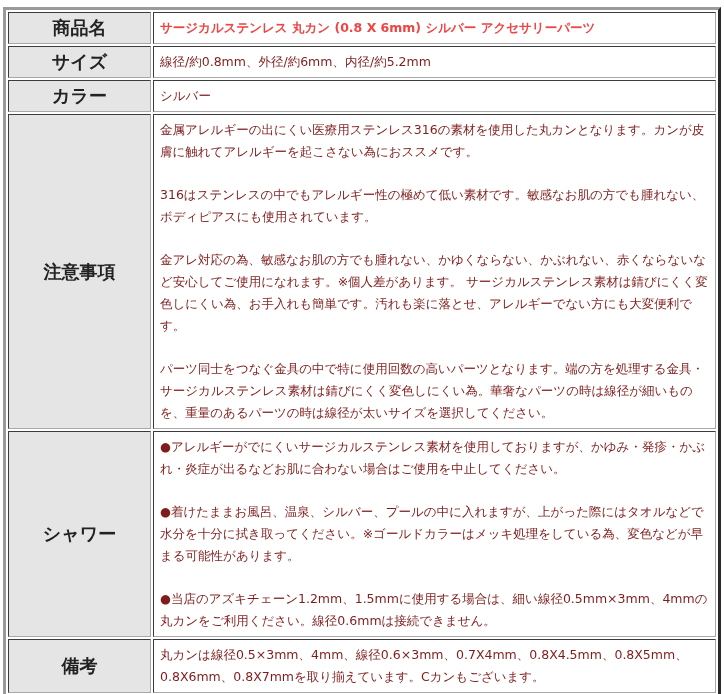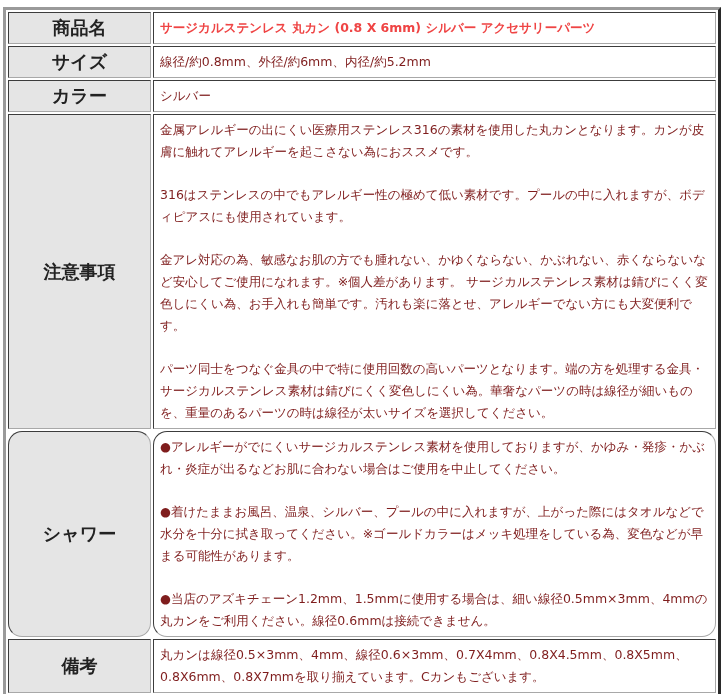--- a/index.html
+++ b/index.html
@@ -62,21 +62,21 @@
       color: #ef4444;
       margin-left: 20px;
     }
     .para {
       margin: 0;
     }
     .para + .para {
       margin-top: 21px;
     }
     .row-desc th, .row-desc td { height: 288px; }
-    .row-notes th, .row-notes td { height: 196px; border-radius: 14px; }
+    .row-notes th, .row-notes td { height: 196px; }
     .row-remarks th, .row-remarks td { height: 52px; }
   </style>
 </head>
 <body>
 
 <table class="spec-table">
   <tbody>
     <tr class="row-short">
       <th>商品名</th>
       <td class="title-cell">サージカルステンレス 丸カン (0.8 X 6mm) シルバー アクセサリーパーツ</td>
@@ -86,21 +86,21 @@
       <td>線径/約0.8mm、外径/約6mm、内径/約5.2mm</td>
     </tr>
     <tr class="row-short">
       <th>カラー</th>
       <td>シルバー</td>
     </tr>
     <tr class="row-desc">
       <th>注意事項</th>
       <td>
         <p class="para">金属アレルギーの出にくい医療用ステンレス316の素材を使用した丸カンとなります。カンが皮膚に触れてアレルギーを起こさない為におススメです。</p>
-        <p class="para">316はステンレスの中でもアレルギー性の極めて低い素材です。プールの中に入れますが、ボディピアスにも使用されています。</p>
+        <p class="para">316はステンレスの中でもアレルギー性の極めて低い素材です。敏感なお肌の方でも腫れない、ボディピアスにも使用されています。</p>
         <p class="para">金アレ対応の為、敏感なお肌の方でも腫れない、かゆくならない、かぶれない、赤くならないなど安心してご使用になれます。※個人差があります。 サージカルステンレス素材は錆びにくく変色しにくい為、お手入れも簡単です。汚れも楽に落とせ、アレルギーでない方にも大変便利です。</p>
         <p class="para">パーツ同士をつなぐ金具の中で特に使用回数の高いパーツとなります。端の方を処理する金具・サージカルステンレス素材は錆びにくく変色しにくい為。華奢なパーツの時は線径が細いものを、重量のあるパーツの時は線径が太いサイズを選択してください。</p>
       </td>
     </tr>
     <tr class="row-notes">
       <th>シャワー</th>
       <td>
         <p class="para">●アレルギーがでにくいサージカルステンレス素材を使用しておりますが、かゆみ・発疹・かぶれ・炎症が出るなどお肌に合わない場合はご使用を中止してください。</p>
         <p class="para">●着けたままお風呂、温泉、シルバー、プールの中に入れますが、上がった際にはタオルなどで水分を十分に拭き取ってください。※ゴールドカラーはメッキ処理をしている為、変色などが早まる可能性があります。</p>
         <p class="para">●当店のアズキチェーン1.2mm、1.5mmに使用する場合は、細い線径0.5mm×3mm、4mmの丸カンをご利用ください。線径0.6mmは接続できません。</p>

